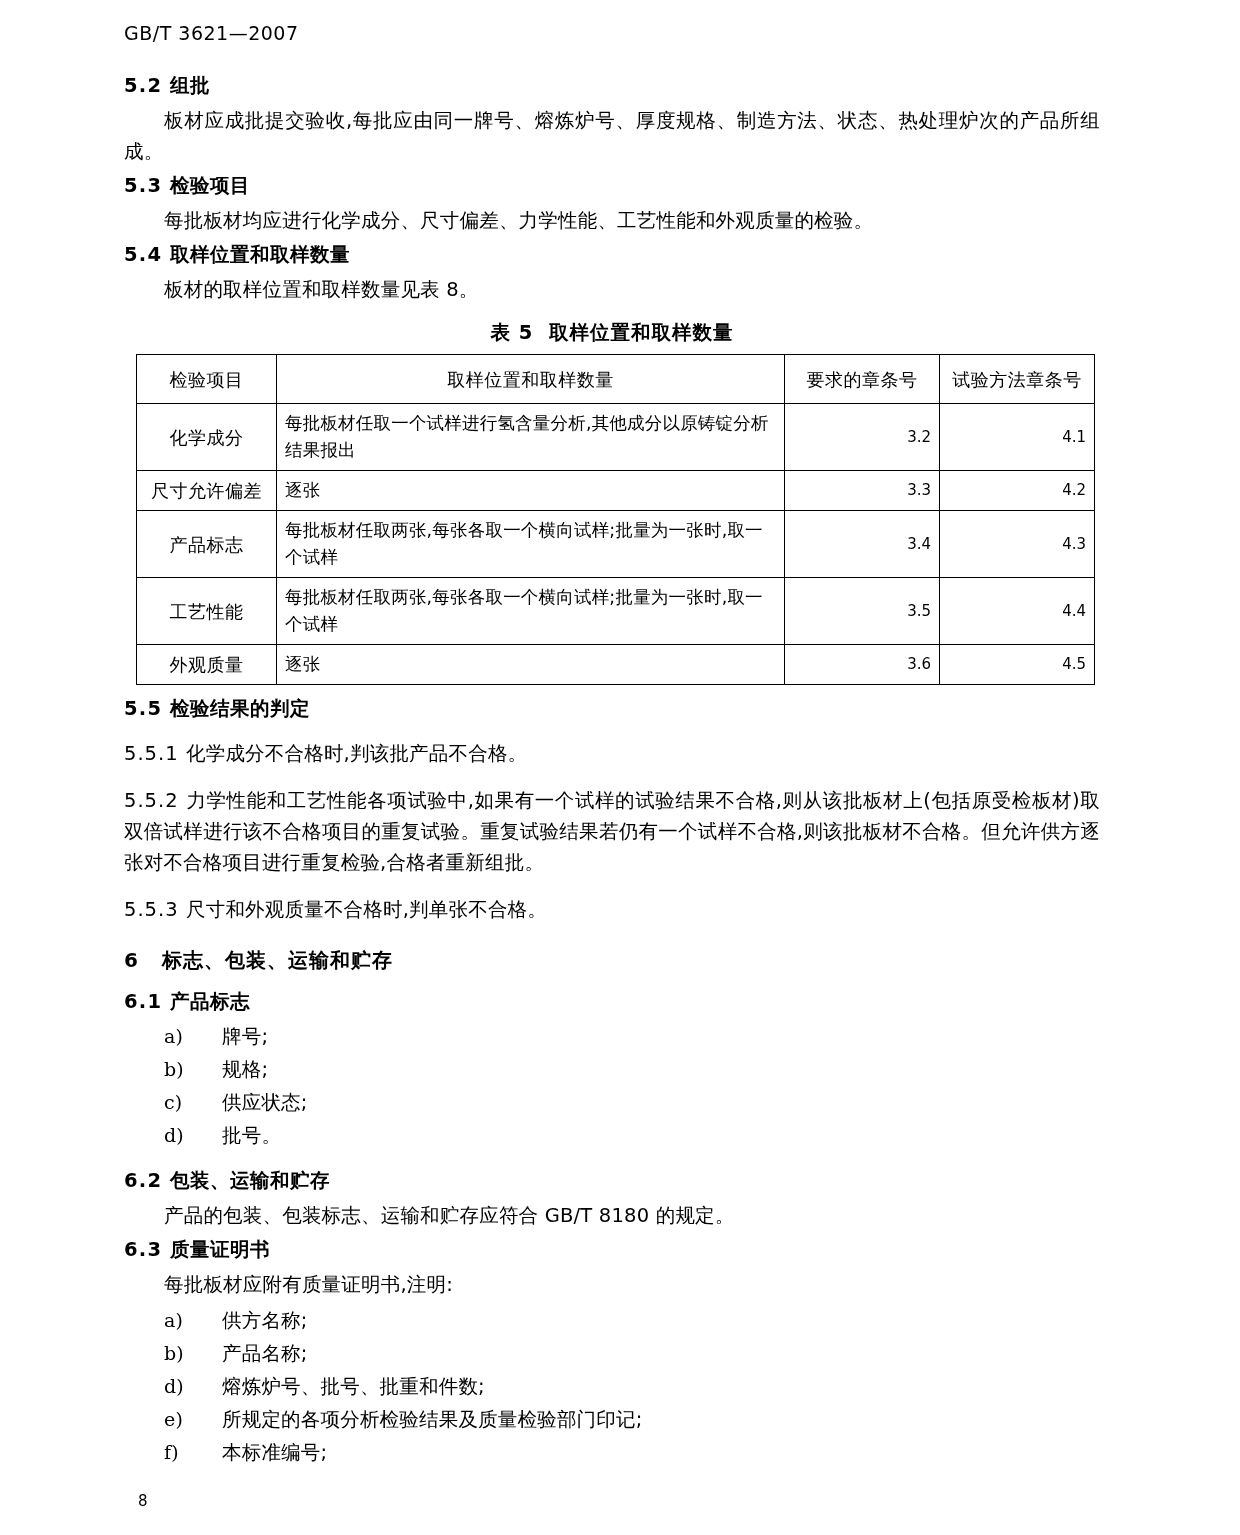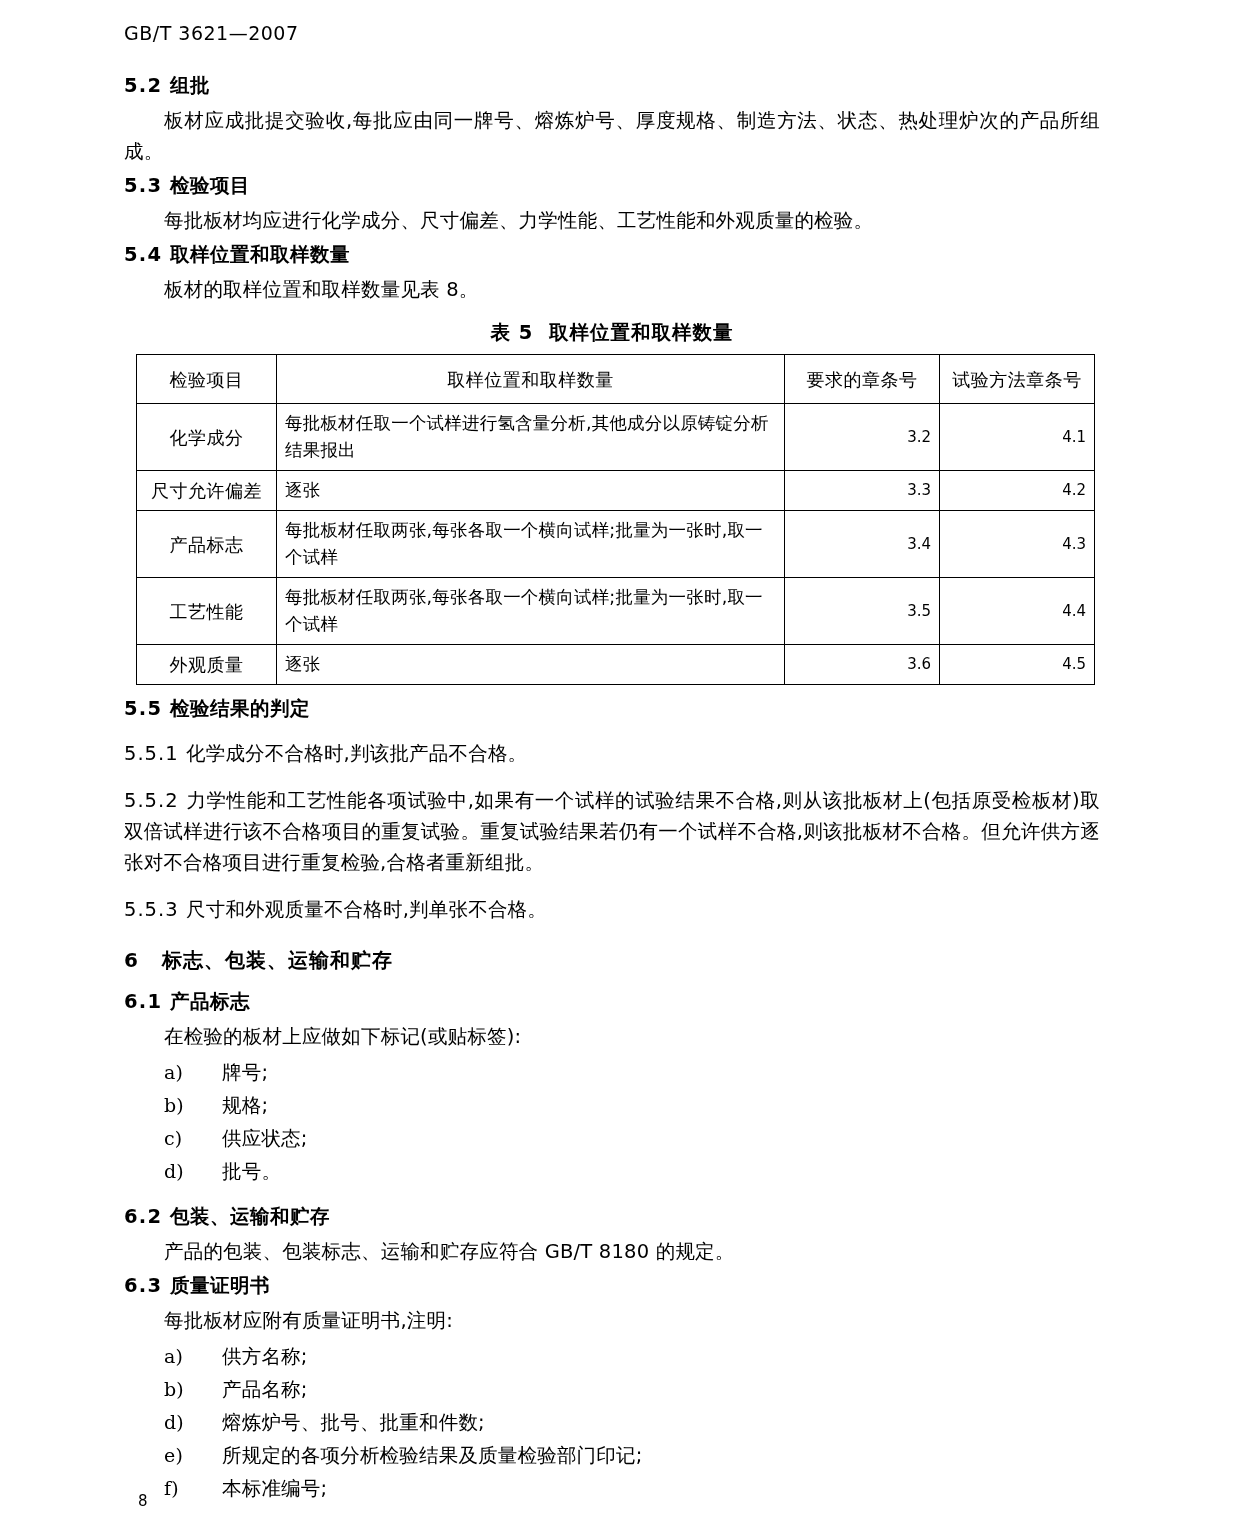--- a/index.html
+++ b/index.html
@@ -237,21 +237,20 @@
       <span class="lbl">5.5.3</span><span>尺寸和外观质量不合格时,判单张不合格。</span>
     </p>
 
     <div class="sec6">
       <span class="num">6</span><span>标志、包装、运输和贮存</span>
     </div>
 
     <div class="clause-head">
       <span class="num">6.1</span><span>产品标志</span>
     </div>
-    <p class="para">在检验的板材上应做如下标记(或贴标签):</p>
 
     <div class="list-item">
       <span class="marker">a)</span><span>牌号;</span>
     </div>
     <div class="list-item">
       <span class="marker">b)</span><span>规格;</span>
     </div>
     <div class="list-item">
       <span class="marker">c)</span><span>供应状态;</span>
     </div>

